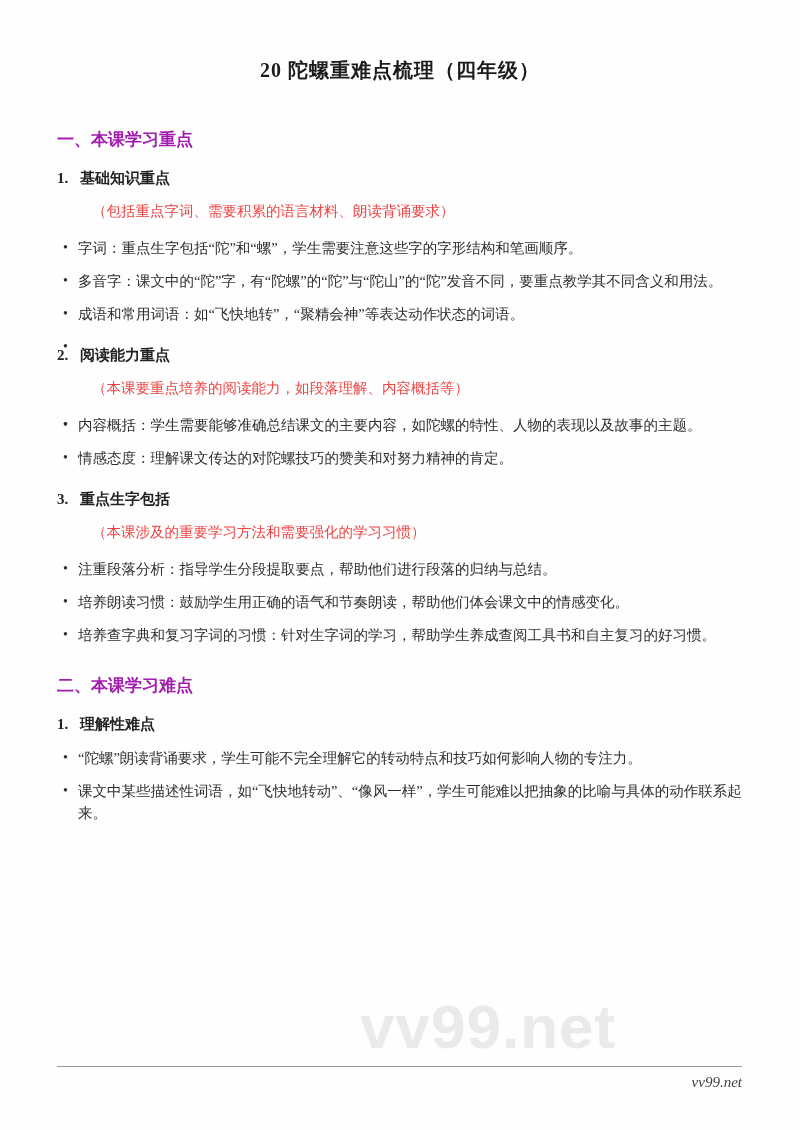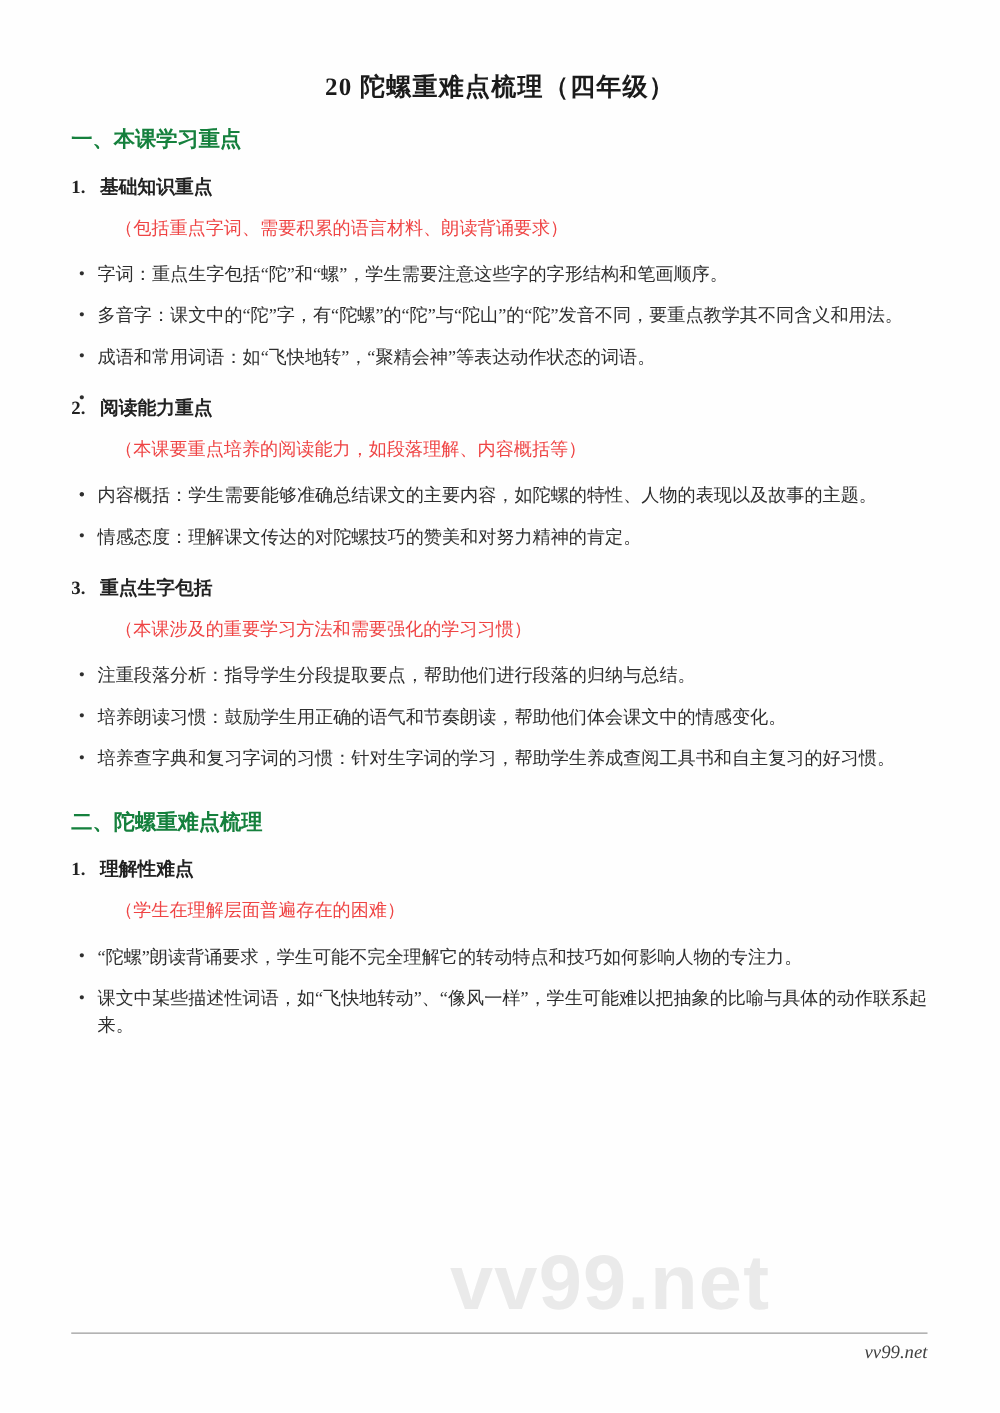--- a/index.html
+++ b/index.html
@@ -12,25 +12,25 @@
     font-family:"Liberation Serif","DejaVu Serif",serif;
     color:#2e2e2e;
     overflow:hidden;
   }
   .content { position:relative; z-index:1; padding:56px 57px 0 57px; }
 
   .doc-title {
     text-align:center;
     font-size:20px; font-weight:700; line-height:28px;
     color:#1b1b1b; letter-spacing:1px;
-    margin-bottom:16px;
+    margin-bottom:44px;
   }
   .section-heading {
     font-size:17px; font-weight:700; line-height:24px;
-    color:#15803d;
+    color:#a21caf;
     margin-bottom:16px;
   }
   .section + .section .section-heading { margin-top:28px; }
 
   .sub-heading {
     display:flex;
     font-size:15px; font-weight:700; line-height:21px;
     color:#222222;
     margin-bottom:12px;
   }
@@ -123,28 +123,27 @@
         <div class="note">（本课涉及的重要学习方法和需要强化的学习习惯）</div>
         <ul class="bullets">
           <li class="bullet"><span class="dot">•</span><span>注重段落分析：指导学生分段提取要点，帮助他们进行段落的归纳与总结。</span></li>
           <li class="bullet"><span class="dot">•</span><span>培养朗读习惯：鼓励学生用正确的语气和节奏朗读，帮助他们体会课文中的情感变化。</span></li>
           <li class="bullet"><span class="dot">•</span><span>培养查字典和复习字词的习惯：针对生字词的学习，帮助学生养成查阅工具书和自主复习的好习惯。</span></li>
         </ul>
       </div>
     </div>
 
     <div class="section">
-      <h2 class="section-heading">二、陀螺重难点梳理</h2>
+      <h2 class="section-heading">二、本课学习难点</h2>
 
       <div class="subsection">
         <div class="sub-heading">
           <span class="num">1.</span>
           <span class="ttl">理解性难点</span>
         </div>
-        <div class="note">（学生在理解层面普遍存在的困难）</div>
         <ul class="bullets">
           <li class="bullet"><span class="dot">•</span><span>“陀螺”朗读背诵要求，学生可能不完全理解它的转动特点和技巧如何影响人物的专注力。</span></li>
           <li class="bullet"><span class="dot">•</span><span>课文中某些描述性词语，如“飞快地转动”、“像风一样”，学生可能难以把抽象的比喻与具体的动作联系起来。</span></li>
         </ul>
       </div>
     </div>
 
   </div>
 
   <div class="footer-rule"></div>

